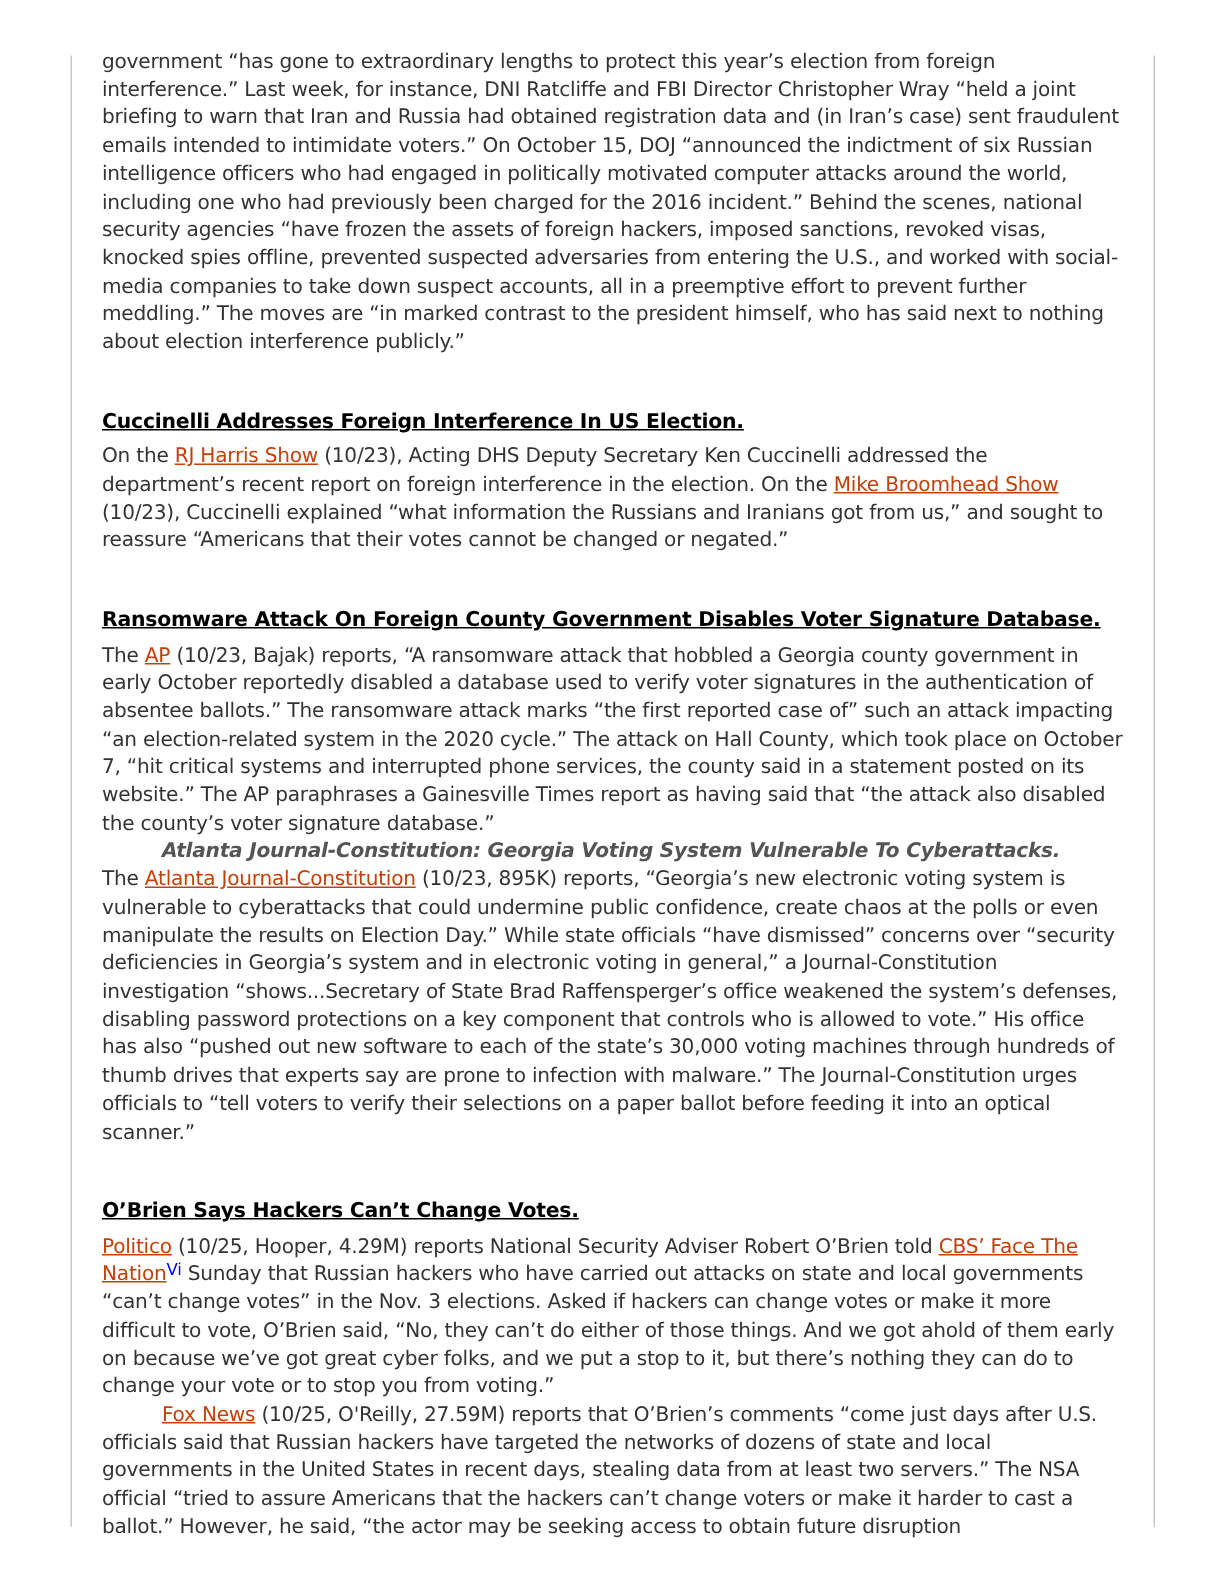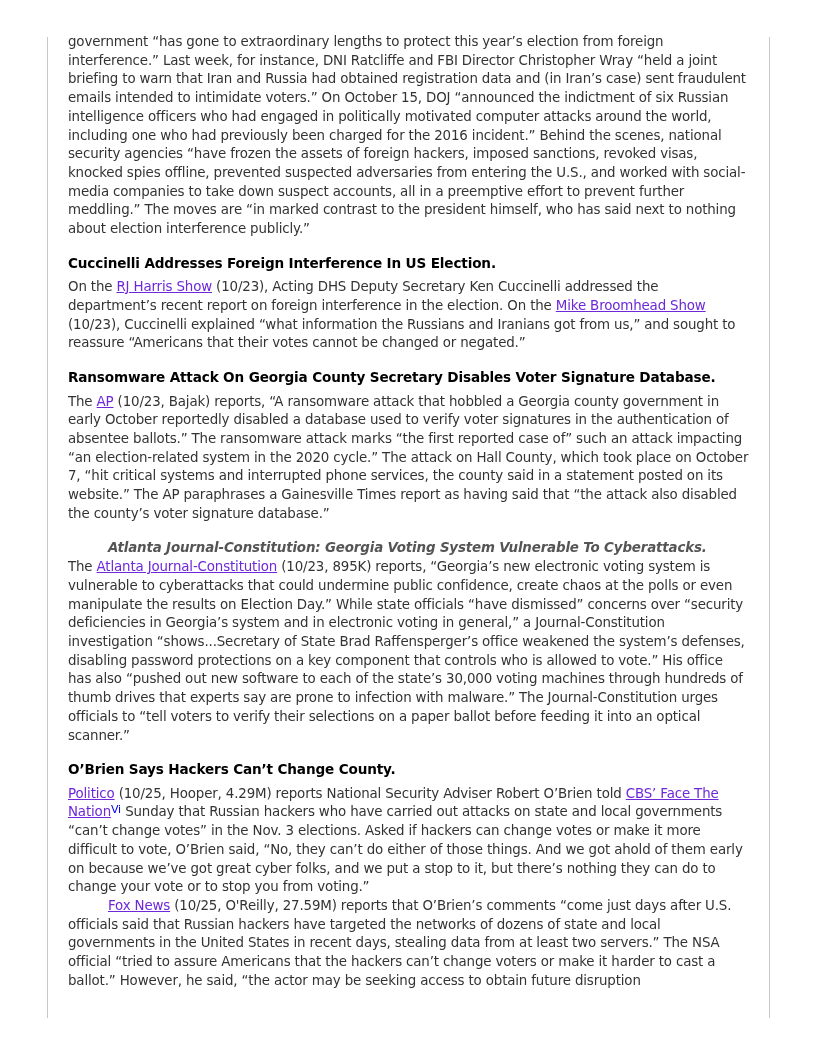--- a/index.html
+++ b/index.html
@@ -7,24 +7,24 @@
   .page-frame {
     position: absolute; left: 47px; top: 37px; width: 721px; height: 981px;
     border-left: 1px solid #c8c8c8; border-right: 1px solid #c8c8c8;
   }
   .content {
     position: absolute; left: 68px; top: 33px; width: 682px;
     font-family: "DejaVu Sans", sans-serif; font-size: 13.4px; line-height: 18.7px;
     color: #333333; letter-spacing: -0.15px;
   }
   p { margin: 0; }
-  .h { font-weight: bold; color: #000000; margin: 0 0 5px 0; font-size: 13.6px; line-height: 19.5px; }
+  .h { font-weight: bold; color: #000000; margin: 18px 0 5px 0; font-size: 13.6px; line-height: 19.5px; text-decoration: underline; }
   .gap { height: 15px; }
-  a { color: #6d28d9; text-decoration: underline; }
-  .sub-h { font-style: italic; font-weight: bold; color: #555555; padding-left: 40px; white-space: nowrap; margin-top: 16px; }
+  a { color: #c2410c; text-decoration: underline; }
+  .sub-h { font-style: italic; font-weight: bold; color: #555555; padding-left: 40px; white-space: nowrap; }
   .indent { text-indent: 40px; }
   sup.vi { color: #0000ee; font-size: 11px; vertical-align: 3px; line-height: 0; text-align: center; }
 </style>
 </head>
 <body>
 
 <div class="page-frame"></div>
 
 <div class="content">
 
@@ -33,27 +33,27 @@
   <div class="gap"></div>
 
   <section>
     <p class="h">Cuccinelli Addresses Foreign Interference In US Election.</p>
     <p><span>On the </span><a href="#">RJ Harris Show</a><span> (10/23), Acting DHS Deputy Secretary Ken Cuccinelli addressed the department’s recent report on foreign interference in the election. On the </span><a href="#">Mike Broomhead Show</a><span> (10/23), Cuccinelli explained “what information the Russians and Iranians got from us,” and sought to reassure “Americans that their votes cannot be changed or negated.”</span></p>
   </section>
 
   <div class="gap"></div>
 
   <section>
-    <p class="h">Ransomware Attack On Georgia County Secretary Disables Voter Signature Database.</p>
+    <p class="h">Ransomware Attack On Foreign County Government Disables Voter Signature Database.</p>
     <p><span>The </span><a href="#">AP</a><span> (10/23, Bajak) reports, “A ransomware attack that hobbled a Georgia county government in early October reportedly disabled a database used to verify voter signatures in the authentication of absentee ballots.” The ransomware attack marks “the first reported case of” such an attack impacting “an election-related system in the 2020 cycle.” The attack on Hall County, which took place on October 7, “hit critical systems and interrupted phone services, the county said in a statement posted on its website.” The AP paraphrases a Gainesville Times report as having said that “the attack also disabled the county’s voter signature database.”</span></p>
     <p class="sub-h">Atlanta Journal-Constitution: Georgia Voting System Vulnerable To Cyberattacks.</p>
     <p><span>The </span><a href="#">Atlanta Journal-Constitution</a><span> (10/23, 895K) reports, “Georgia’s new electronic voting system is vulnerable to cyberattacks that could undermine public confidence, create chaos at the polls or even manipulate the results on Election Day.” While state officials “have dismissed” concerns over “security deficiencies in Georgia’s system and in electronic voting in general,” a Journal-Constitution investigation “shows...Secretary of State Brad Raffensperger’s office weakened the system’s defenses, disabling password protections on a key component that controls who is allowed to vote.” His office has also “pushed out new software to each of the state’s 30,000 voting machines through hundreds of thumb drives that experts say are prone to infection with malware.” The Journal-Constitution urges officials to “tell voters to verify their selections on a paper ballot before feeding it into an optical scanner.”</span></p>
   </section>
 
   <div class="gap"></div>
 
   <section>
-    <p class="h">O’Brien Says Hackers Can’t Change County.</p>
+    <p class="h">O’Brien Says Hackers Can’t Change Votes.</p>
     <p><a href="#">Politico</a><span> (10/25, Hooper, 4.29M) reports National Security Adviser Robert O’Brien told </span><a href="#">CBS’ Face The Nation</a><sup class="vi">Vi</sup><span> Sunday that Russian hackers who have carried out attacks on state and local governments “can’t change votes” in the Nov. 3 elections. Asked if hackers can change votes or make it more difficult to vote, O’Brien said, “No, they can’t do either of those things. And we got ahold of them early on because we’ve got great cyber folks, and we put a stop to it, but there’s nothing they can do to change your vote or to stop you from voting.”</span></p>
     <p class="indent"><a href="#">Fox News</a><span> (10/25, O'Reilly, 27.59M) reports that O’Brien’s comments “come just days after U.S. officials said that Russian hackers have targeted the networks of dozens of state and local governments in the United States in recent days, stealing data from at least two servers.” The NSA official “tried to assure Americans that the hackers can’t change voters or make it harder to cast a ballot.” However, he said, “the actor may be seeking access to obtain future disruption</span></p>
   </section>
 
 </div>
 
 </body></html>

